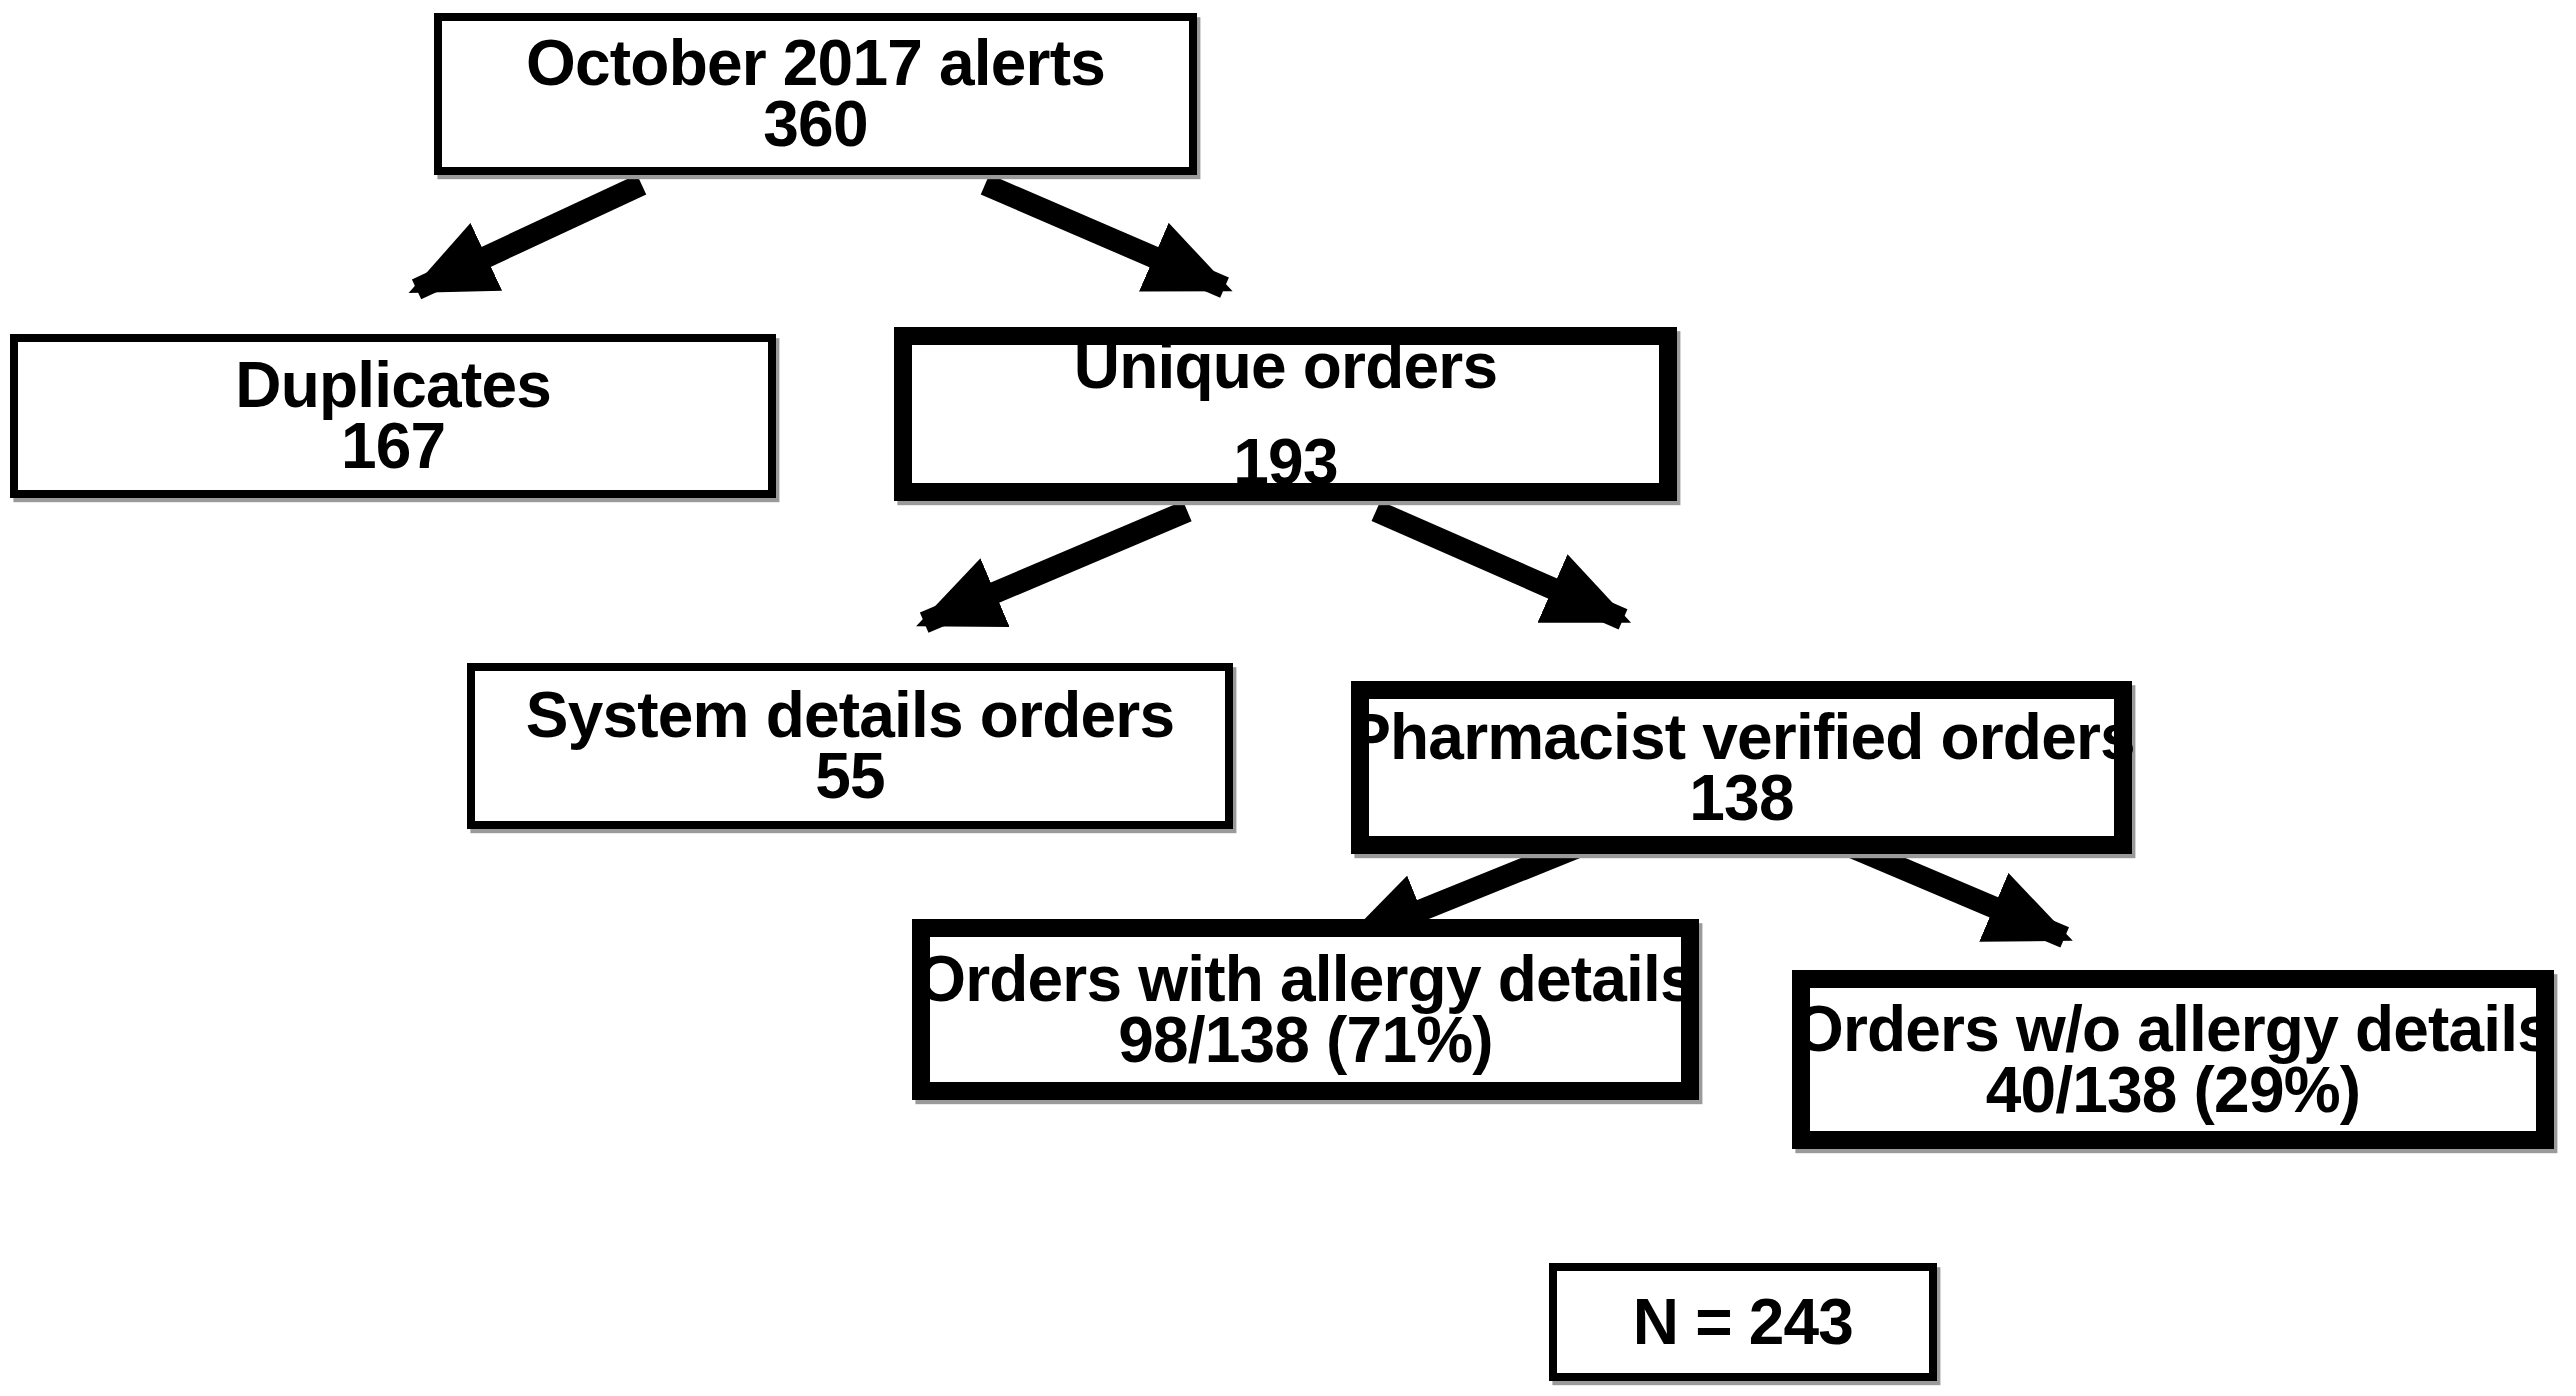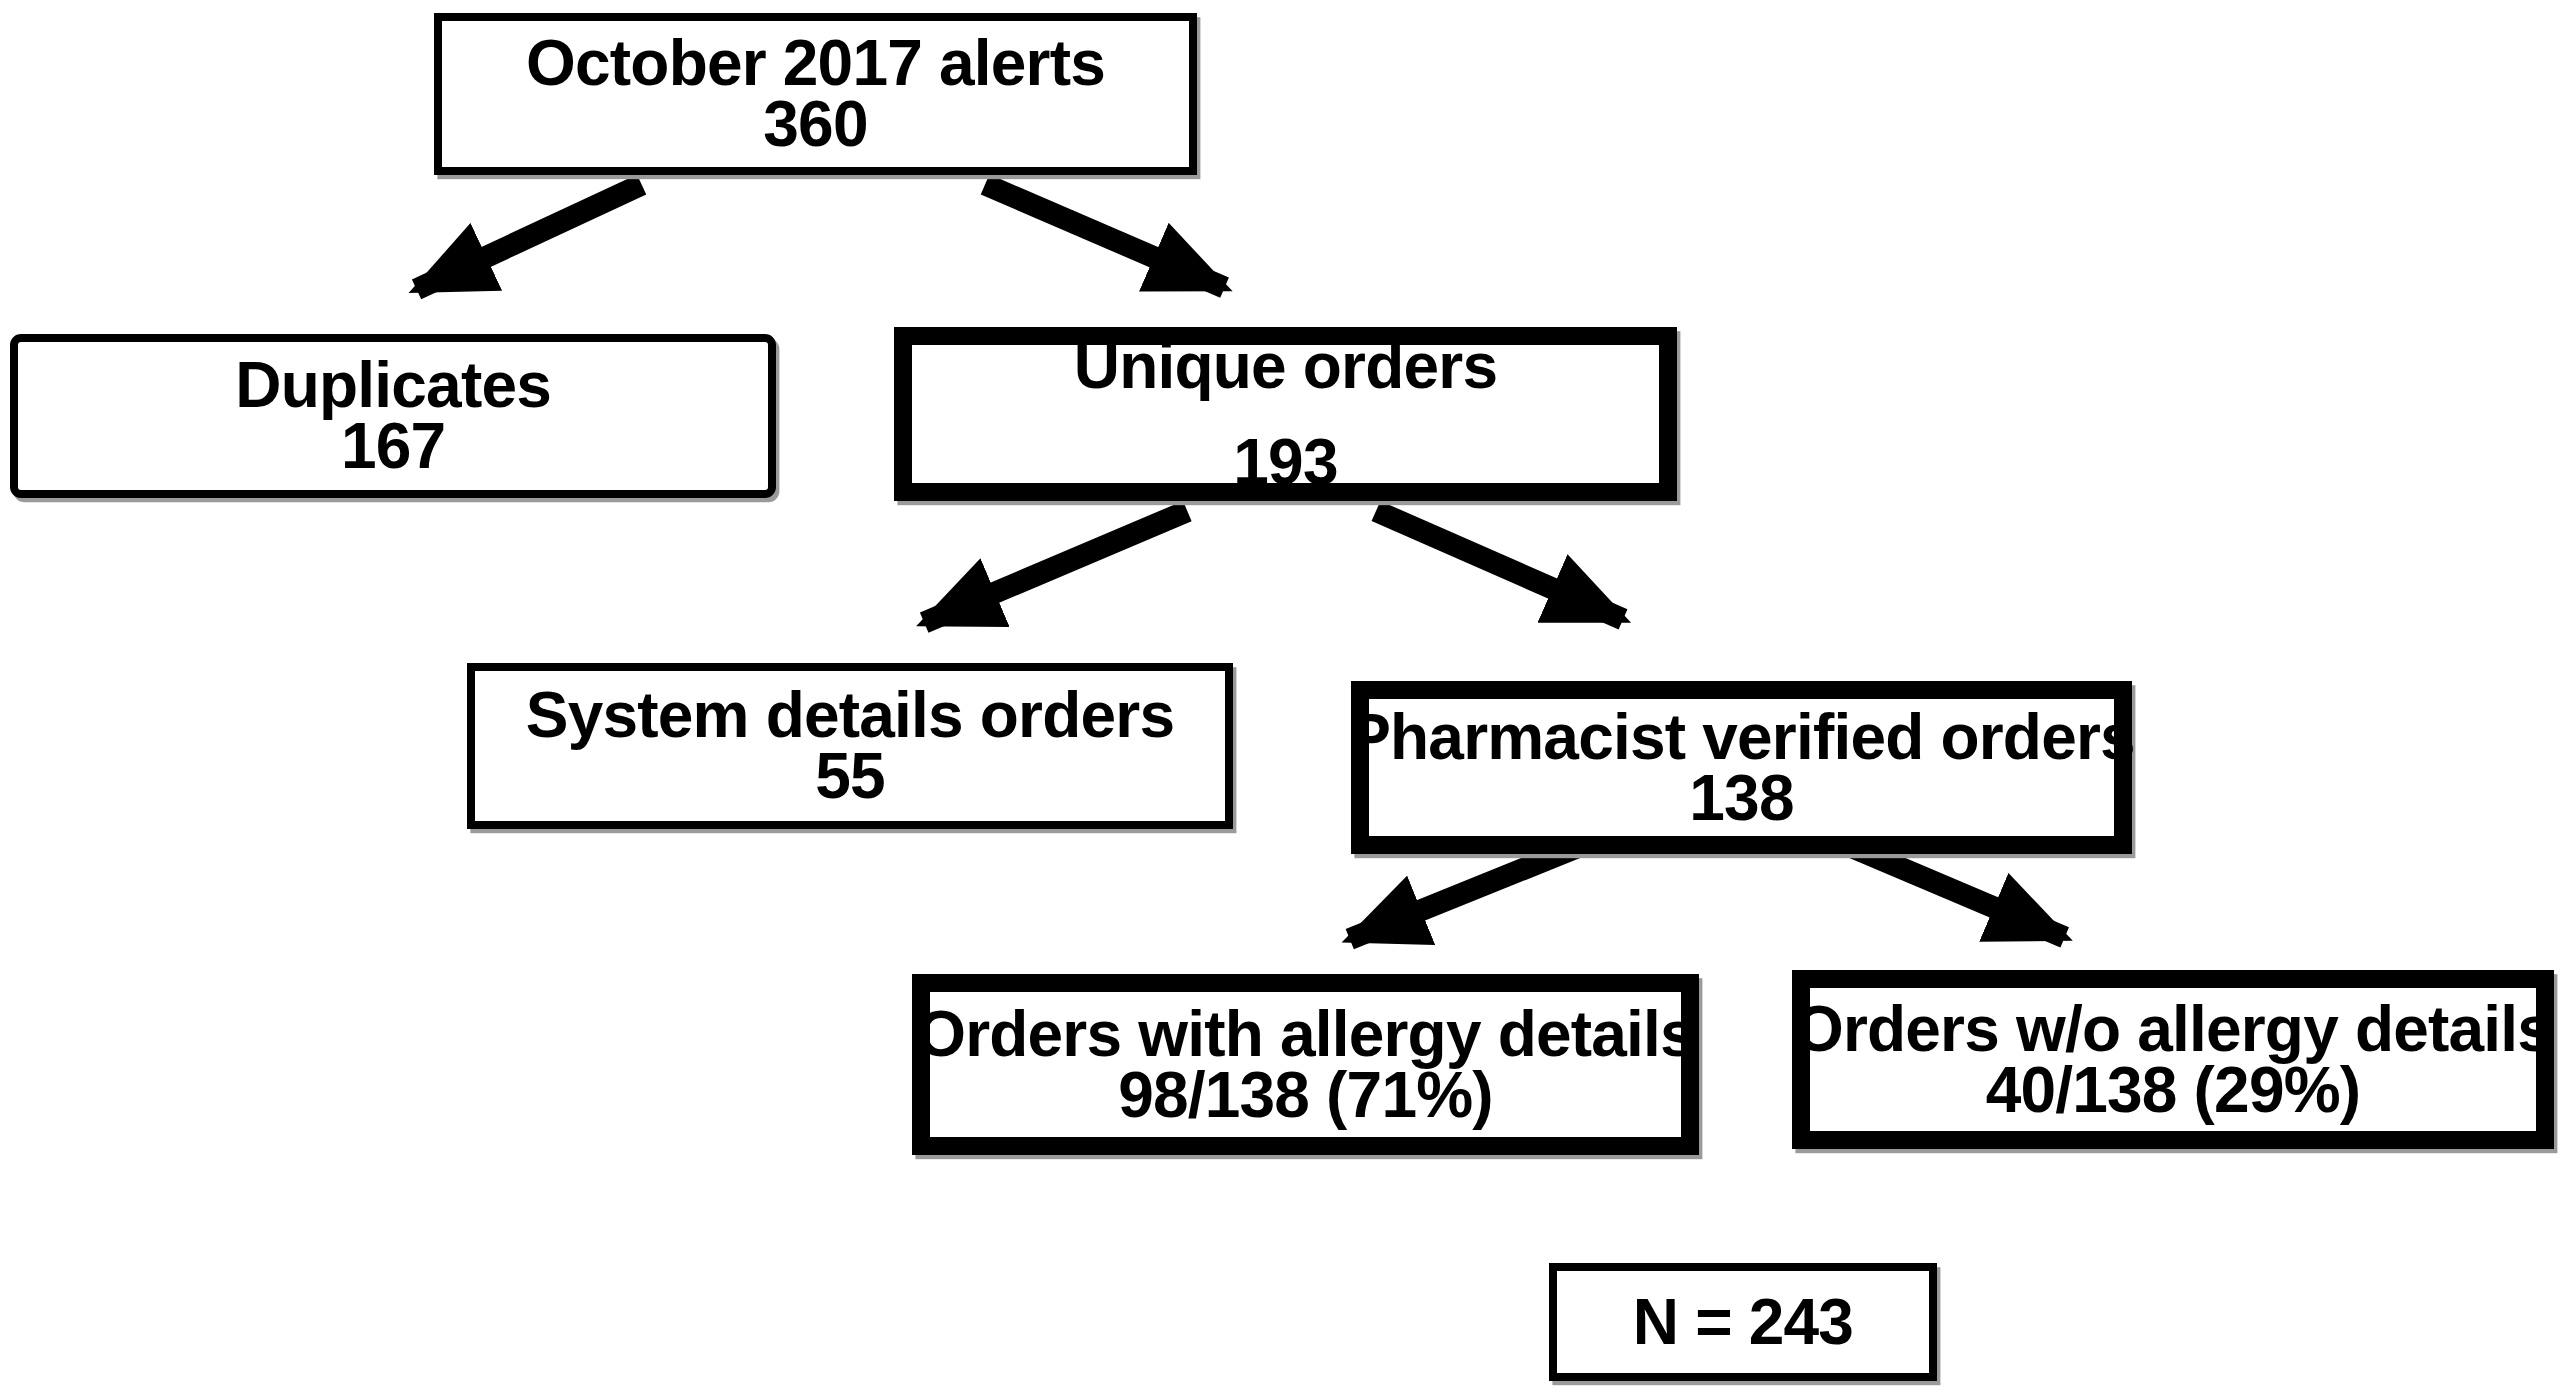--- a/index.html
+++ b/index.html
@@ -34,25 +34,25 @@
   .node .label,
   .node .value {
     font-size: 64px;
     font-weight: bold;
     line-height: 61px;
     letter-spacing: -0.8px;
     white-space: nowrap;
   }
   
   #node-alerts     { left: 434px;  top: 12.7px;   width: 763px; height: 162px; }
-  #node-duplicates { left: 10.2px;   top: 334px;  width: 766px; height: 164px; border-radius: 11px; }
+  #node-duplicates { left: 10.2px;   top: 334px;  width: 766px; height: 164px; }
   #node-unique     { left: 894px; top: 327px;  width: 783px; height: 174px; gap: 35px; }
   #node-system     { left: 467px;  top: 663px;  width: 766px; height: 166px; }
   #node-pharmacist { left: 1351px; top: 681px;  width: 781px; height: 173px; }
-  #node-with       { left: 912px; top: 974px; width: 787px; height: 181px; }
+  #node-with       { left: 912px; top: 919px; width: 787px; height: 181px; }
   #node-wo         { left: 1792px; top: 970px; width: 762px; height: 179px; }
   #node-total      { left: 1549px; top: 1263px; width: 388px; height: 118px; }
   #arrow-layer {
     position: absolute;
     left: 0; top: 0;
     width: 2576px;
     height: 1396px;
     pointer-events: none;
   }
 </style>

